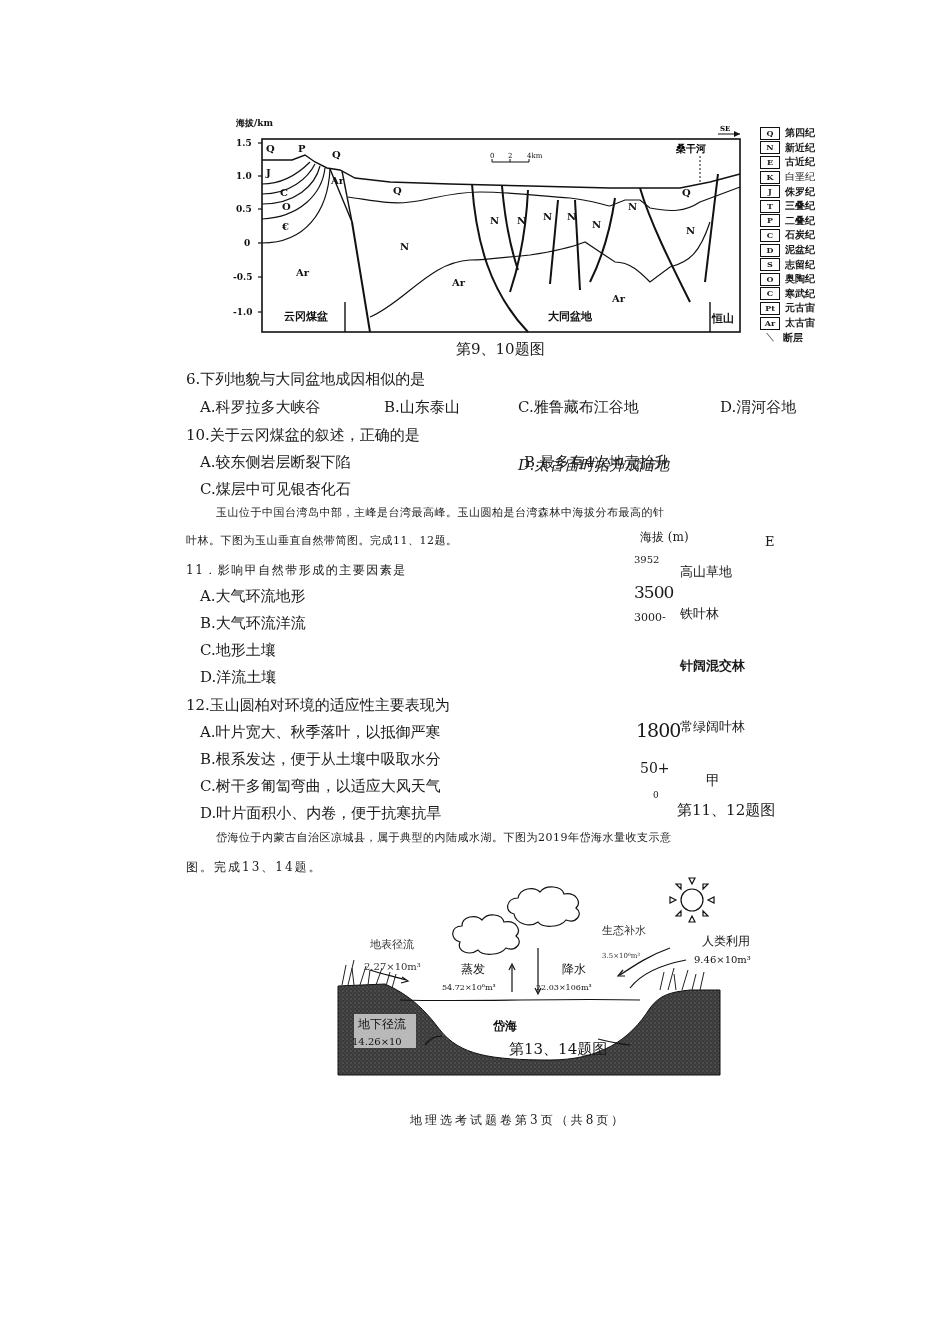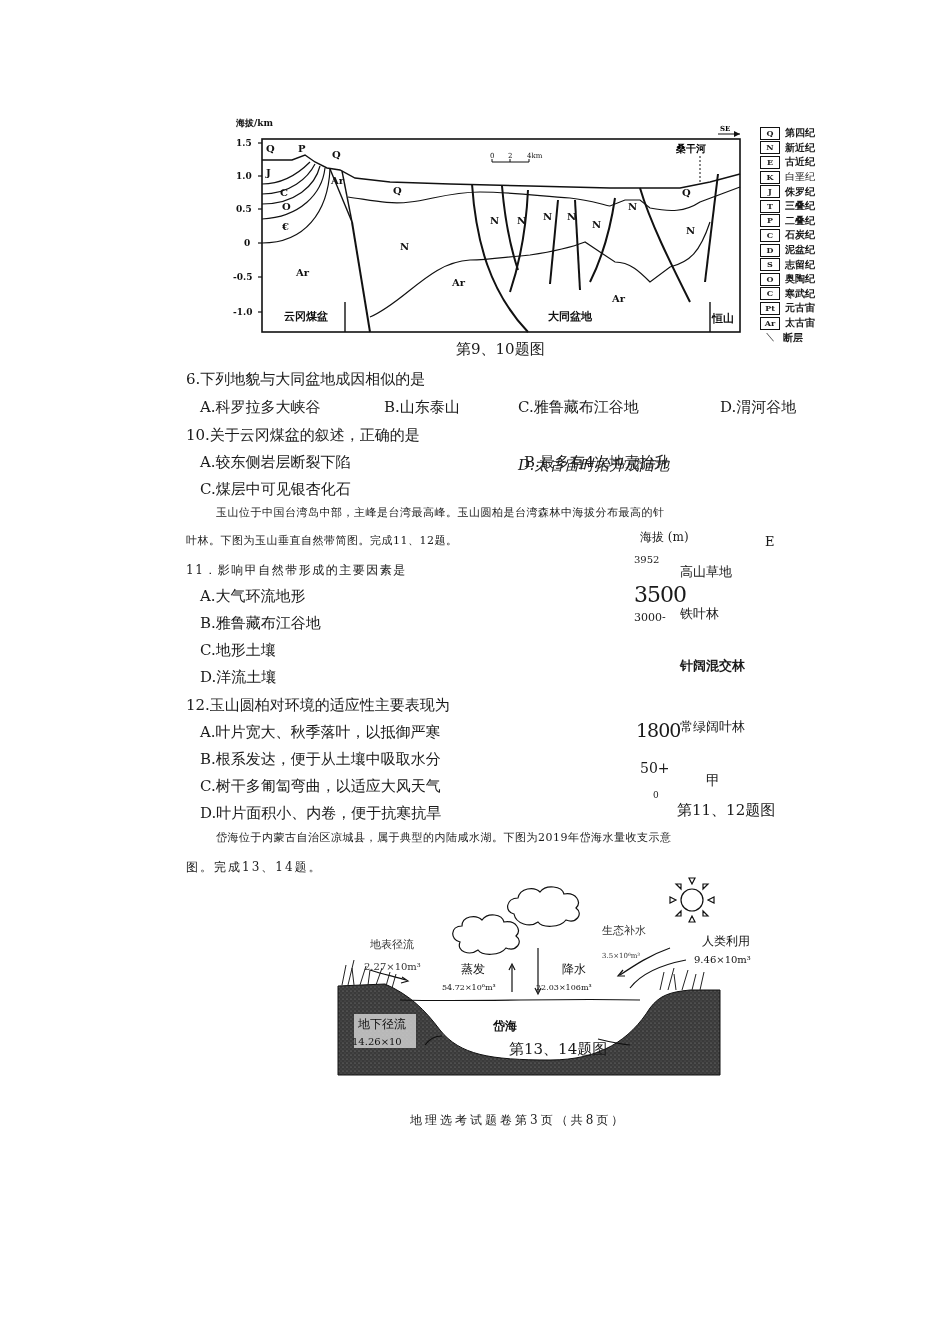--- a/index.html
+++ b/index.html
@@ -195,35 +195,35 @@
 <div class="abs opt" style="left:518px;top:456px;font-style:italic;">D.太古宙时抬升成陆地</div>
 
 <div class="abs para" style="left:216px;top:505px;">玉山位于中国台湾岛中部，主峰是台湾最高峰。玉山圆柏是台湾森林中海拔分布最高的针</div>
 <div class="abs para" style="left:186px;top:533px;">叶林。下图为玉山垂直自然带简图。完成11、12题。</div>
 
 <div>
   <div class="abs" style="left:640px;top:529px;font-size:12px;">海拔 (m)</div>
   <div class="abs" style="left:765px;top:534px;font-size:13px;">E</div>
   <div class="abs small" style="left:634px;top:554px;">3952</div>
   <div class="abs" style="left:680px;top:563px;font-size:13px;">高山草地</div>
-  <div class="abs" style="left:634px;top:582px;font-size:22px;letter-spacing:-1px;text-align:right;">3500</div>
+  <div class="abs" style="left:634px;top:582px;font-size:17px;letter-spacing:-1px;text-align:right;">3500</div>
   <div class="abs" style="left:680px;top:605px;font-size:13px;">铁叶林</div>
   <div class="abs" style="left:634px;top:611px;font-size:11px;">3000-</div>
   <div class="abs" style="left:680px;top:657px;font-size:13px;font-family:'DejaVu Sans','Liberation Sans',sans-serif;font-weight:bold;">针阔混交林</div>
   <div class="abs" style="left:636px;top:680px;font-size:19px;letter-spacing:-1px;margin-top:39px;">1800</div>
   <div class="abs" style="left:680px;top:718px;font-size:13px;">常绿阔叶林</div>
   <div class="abs" style="left:640px;top:760px;font-size:14px;">50+</div>
   <div class="abs" style="left:706px;top:772px;font-size:14px;font-family:'DejaVu Sans','Liberation Sans',sans-serif;">甲</div>
   <div class="abs small" style="left:653px;top:790px;font-size:9px;">0</div>
   <div class="abs cap" style="left:677px;top:801px;">第11、12题图</div>
 </div>
 
 <div class="abs q" style="left:186px;top:562px;font-size:12px;letter-spacing:1.5px;">11．影响甲自然带形成的主要因素是</div>
 <div class="abs opt" style="left:200px;top:587px;">A.大气环流地形</div>
-<div class="abs opt" style="left:200px;top:614px;">B.雅鲁藏布江谷地</div>
+<div class="abs opt" style="left:200px;top:614px;">B.大气环流洋流</div>
 <div class="abs opt" style="left:200px;top:641px;">C.地形土壤</div>
 <div class="abs opt" style="left:200px;top:668px;">D.洋流土壤</div>
 
 <div class="abs q" style="left:186px;top:696px;">12.玉山圆柏对环境的适应性主要表现为</div>
 <div class="abs opt" style="left:200px;top:723px;">A.叶片宽大、秋季落叶，以抵御严寒</div>
 <div class="abs opt" style="left:200px;top:750px;">B.根系发达，便于从土壤中吸取水分</div>
 <div class="abs opt" style="left:200px;top:777px;">C.树干多匍匐弯曲，以适应大风天气</div>
 <div class="abs opt" style="left:200px;top:804px;">D.叶片面积小、内卷，便于抗寒抗旱</div>
 
 <div class="abs para" style="left:216px;top:830px;">岱海位于内蒙古自治区凉城县，属于典型的内陆咸水湖。下图为2019年岱海水量收支示意</div>

